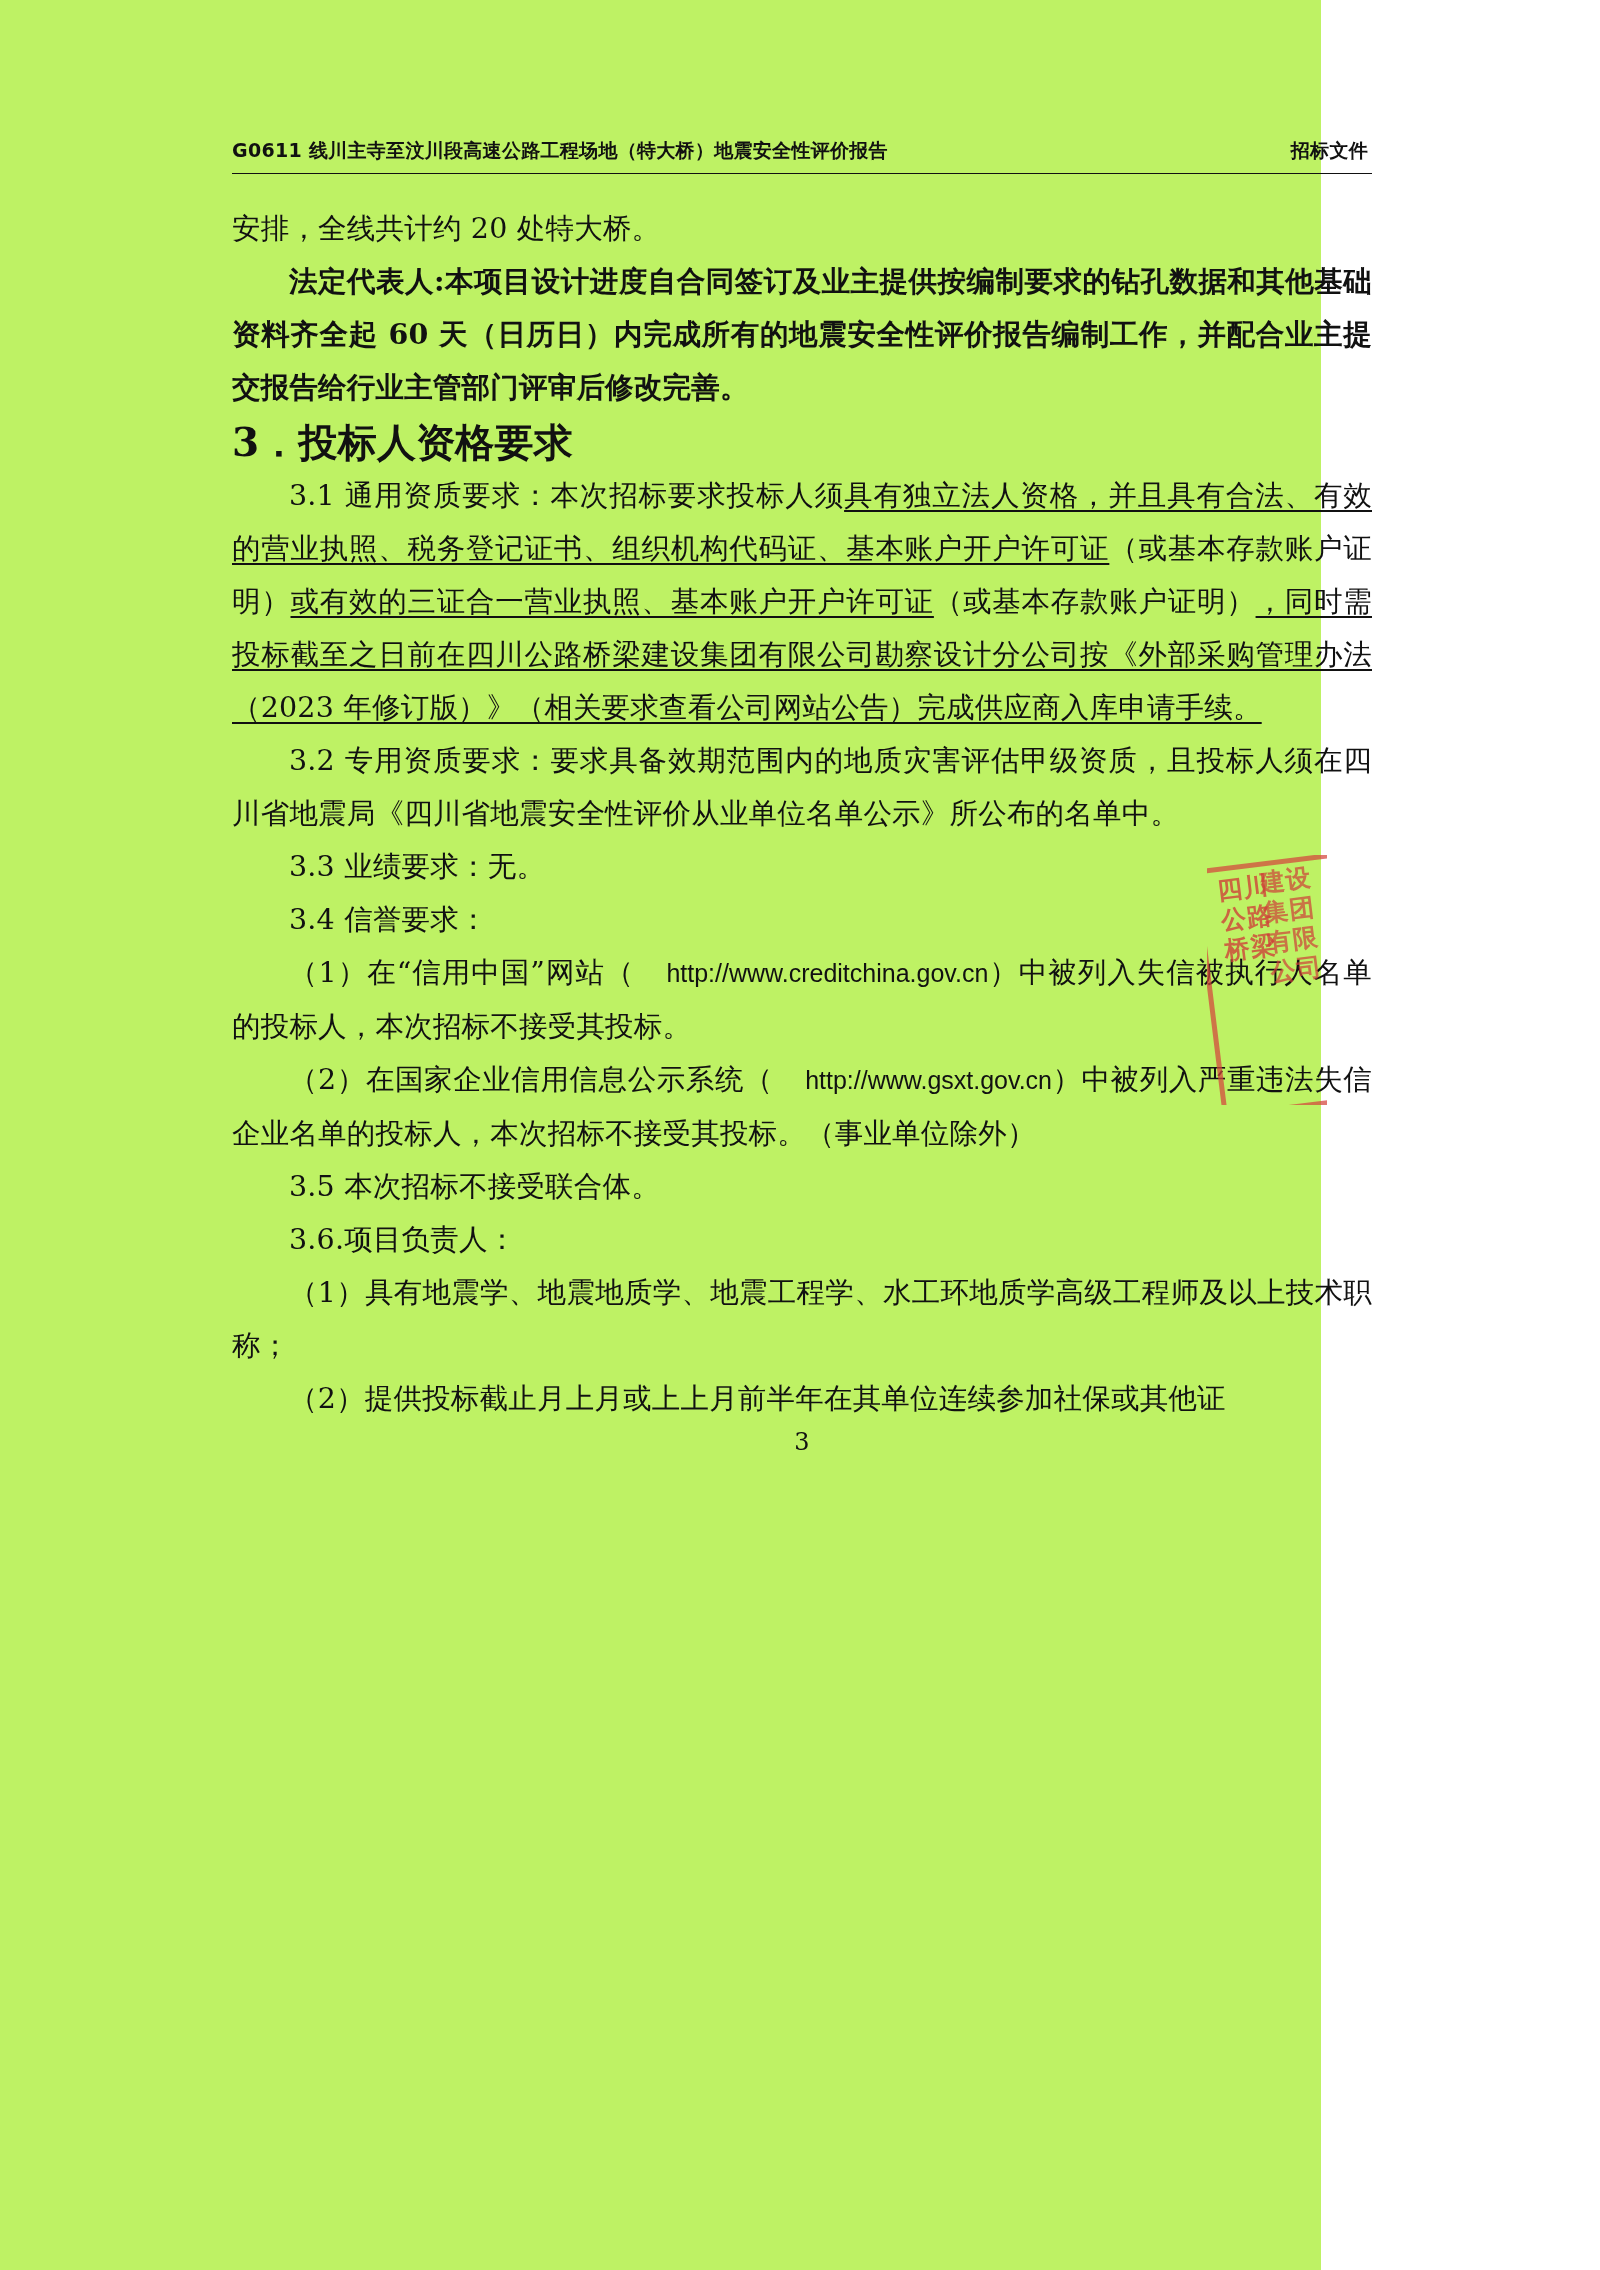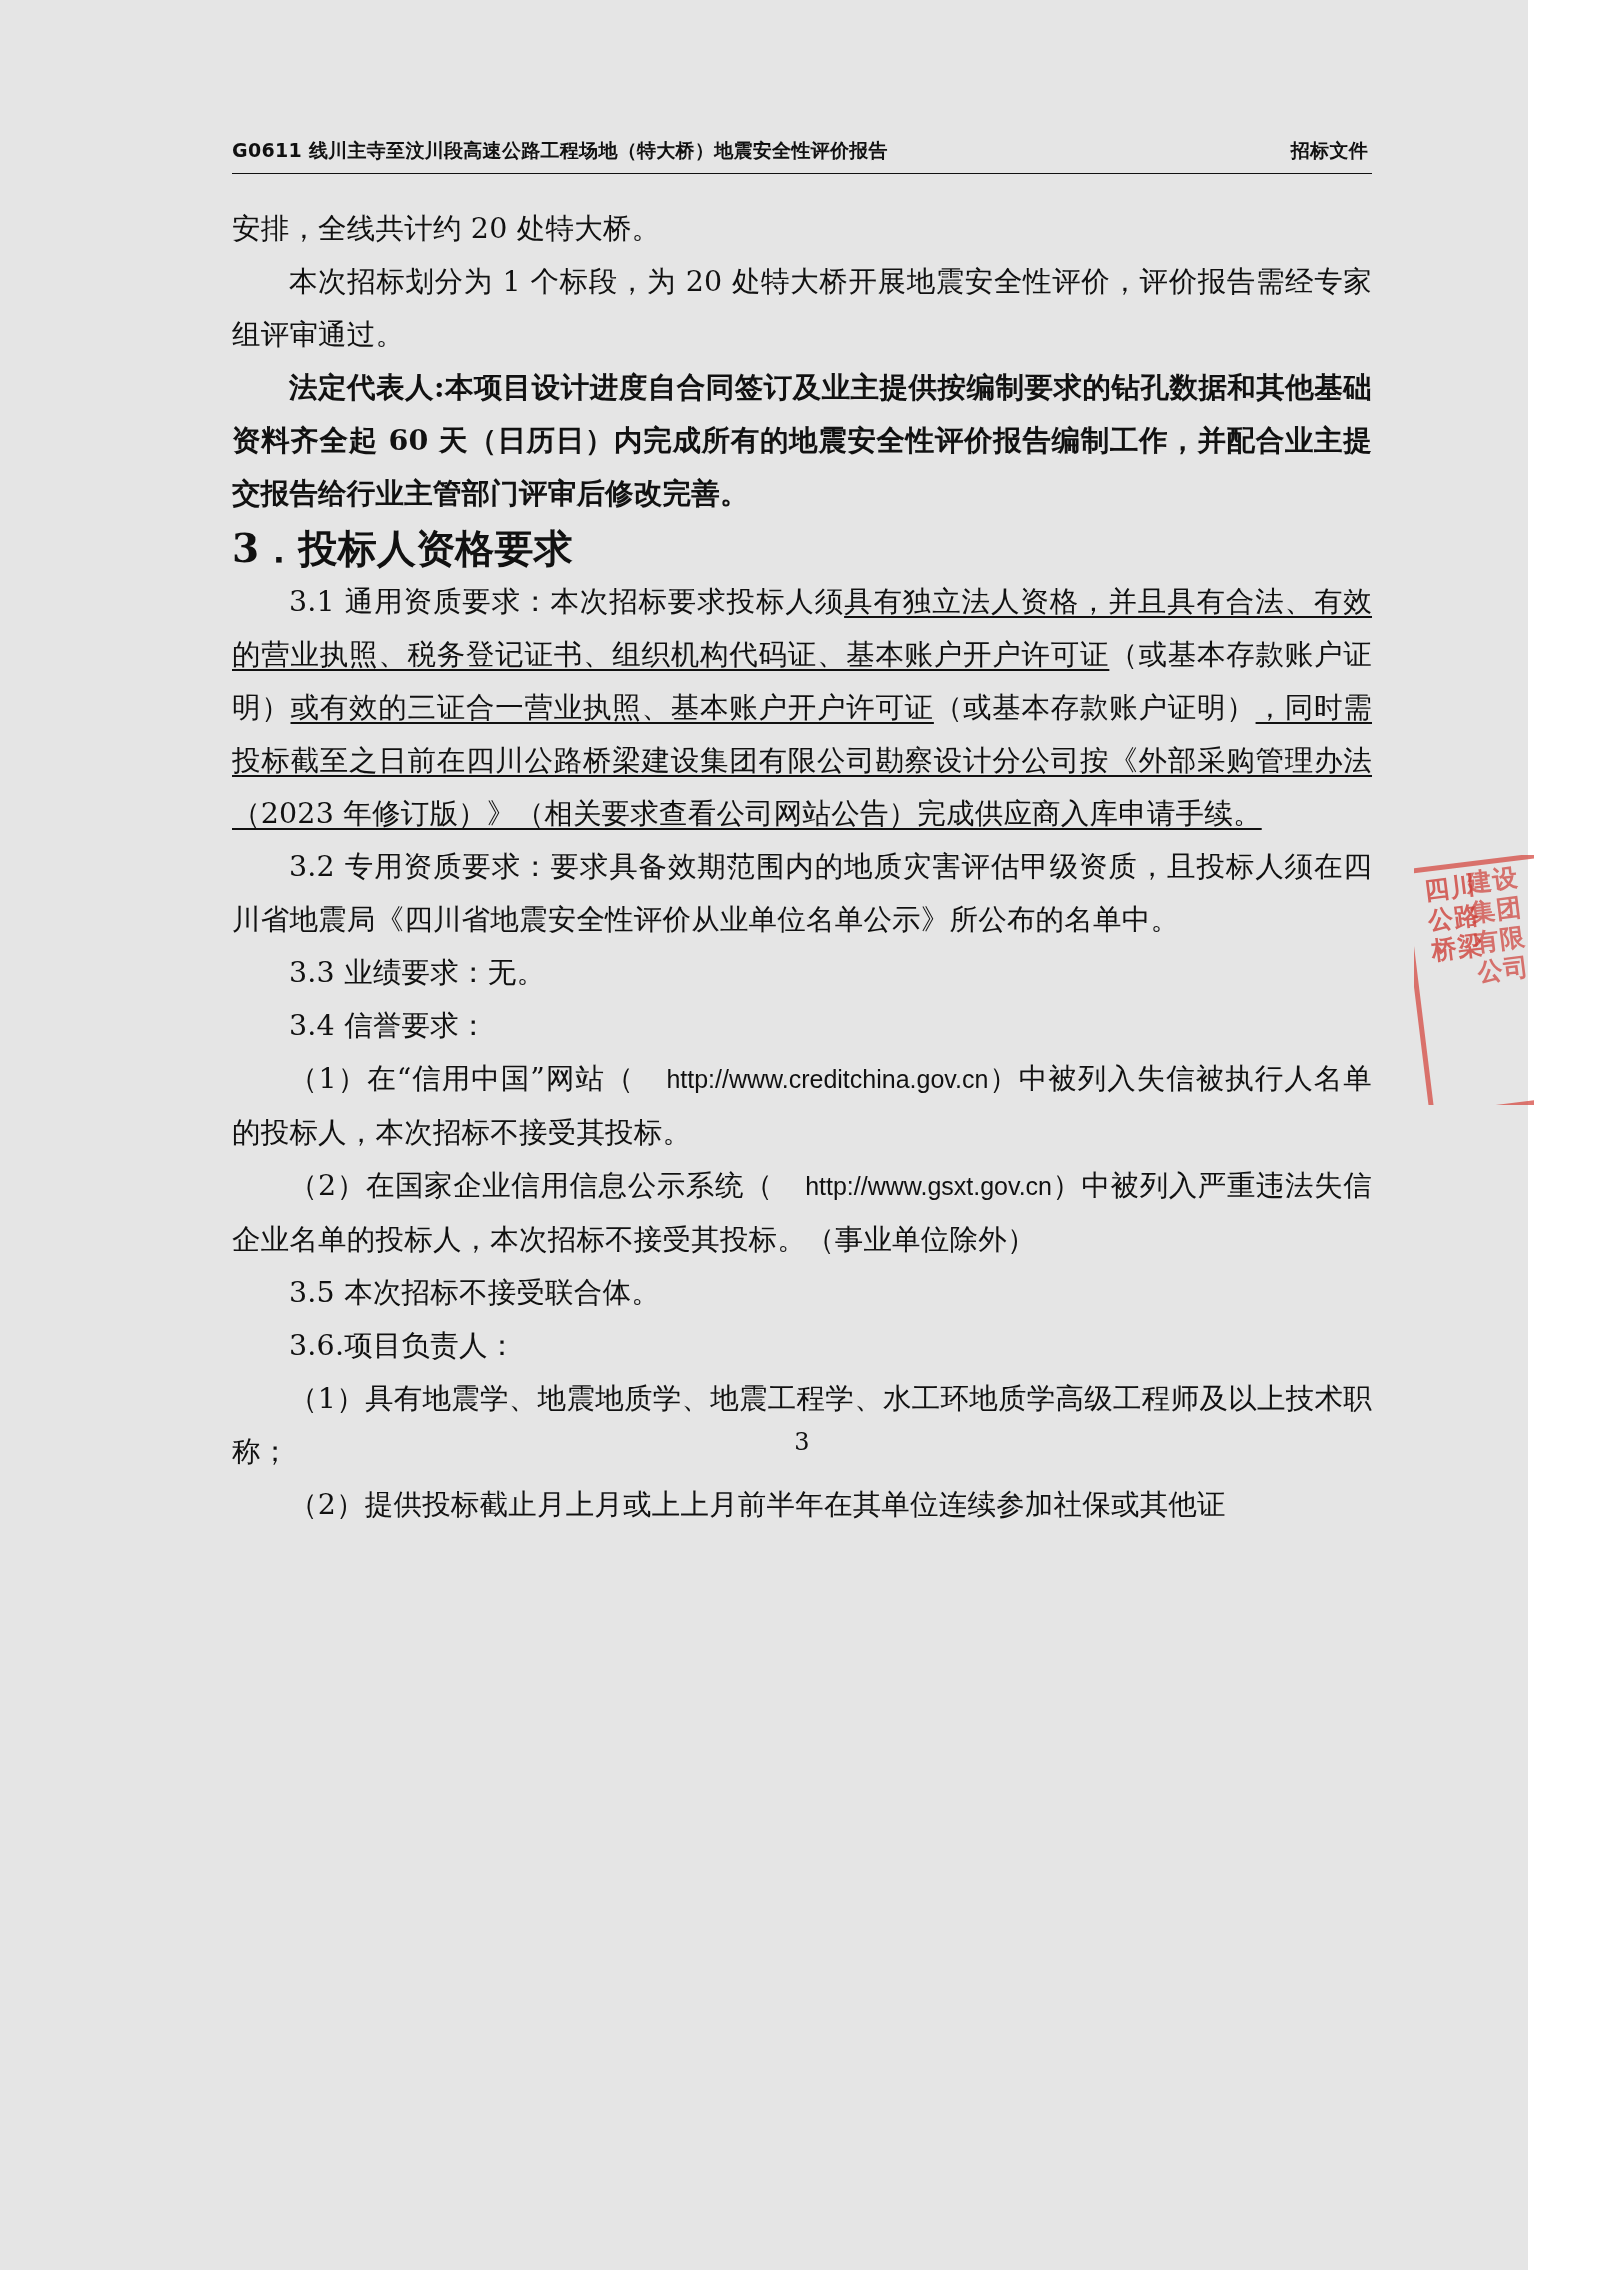--- a/index.html
+++ b/index.html
@@ -11,23 +11,23 @@
     width: 1600px;
     height: 2270px;
     position: relative;
     font-family: "DejaVu Serif", "Liberation Serif", serif;
     color: #111;
     overflow: hidden;
   }
   .page {
     position: absolute;
     left: 0; top: 0;
-    width: 1528px;
+    width: 1321px;
     height: 2270px;
-    background: #e5e5e5;
+    background: #bef264;
   }
   .content {
     position: absolute;
     left: 232px;
     top: 98px;
     width: 1140px;
   }
   .header {
     display: flex;
     justify-content: space-between;
@@ -146,21 +146,20 @@
 
     <div class="header">
       <div class="header-left">G0611 线川主寺至汶川段高速公路工程场地（特大桥）地震安全性评价报告</div>
       <div class="header-right">招标文件</div>
     </div>
 
     <div class="body-text">
 
       <p>安排，全线共计约 20 处特大桥。</p>
 
-      <p class="indent">本次招标划分为 1 个标段，为 20 处特大桥开展地震安全性评价，评价报告需经专家组评审通过。</p>
 
       <p class="indent"><span class="bold">法定代表人:</span><span class="bold">本项目设计进度自合同签订及业主提供按编制要求的钻孔数据和其他基础资料齐全起 60 天（日历日）内完成所有的地震安全性评价报告编制工作，并配合业主提交报告给行业主管部门评审后修改完善。</span></p>
 
       <p class="heading">3．投标人资格要求</p>
 
       <p class="indent"><span>3.1  通用资质要求：本次招标要求投标人须</span><span class="u">具有独立法人资格，并且具有合法、有效的营业执照、税务登记证书、组织机构代码证、基本账户开户许可证</span><span>（或基本存款账户证明）</span><span class="u">或有效的三证合一营业执照、基本账户开户许可证</span><span>（或基本存款账户证明）</span><span class="u">，同时需投标截至之日前在四川公路桥梁建设集团有限公司勘察设计分公司按《外部采购管理办法（2023 年修订版）》（相关要求查看公司网站公告）完成供应商入库申请手续。</span></p>
 
       <p class="indent">3.2  专用资质要求：要求具备效期范围内的地质灾害评估甲级资质，且投标人须在四川省地震局《四川省地震安全性评价从业单位名单公示》所公布的名单中。</p>
 
       <p class="indent">3.3  业绩要求：无。</p>

